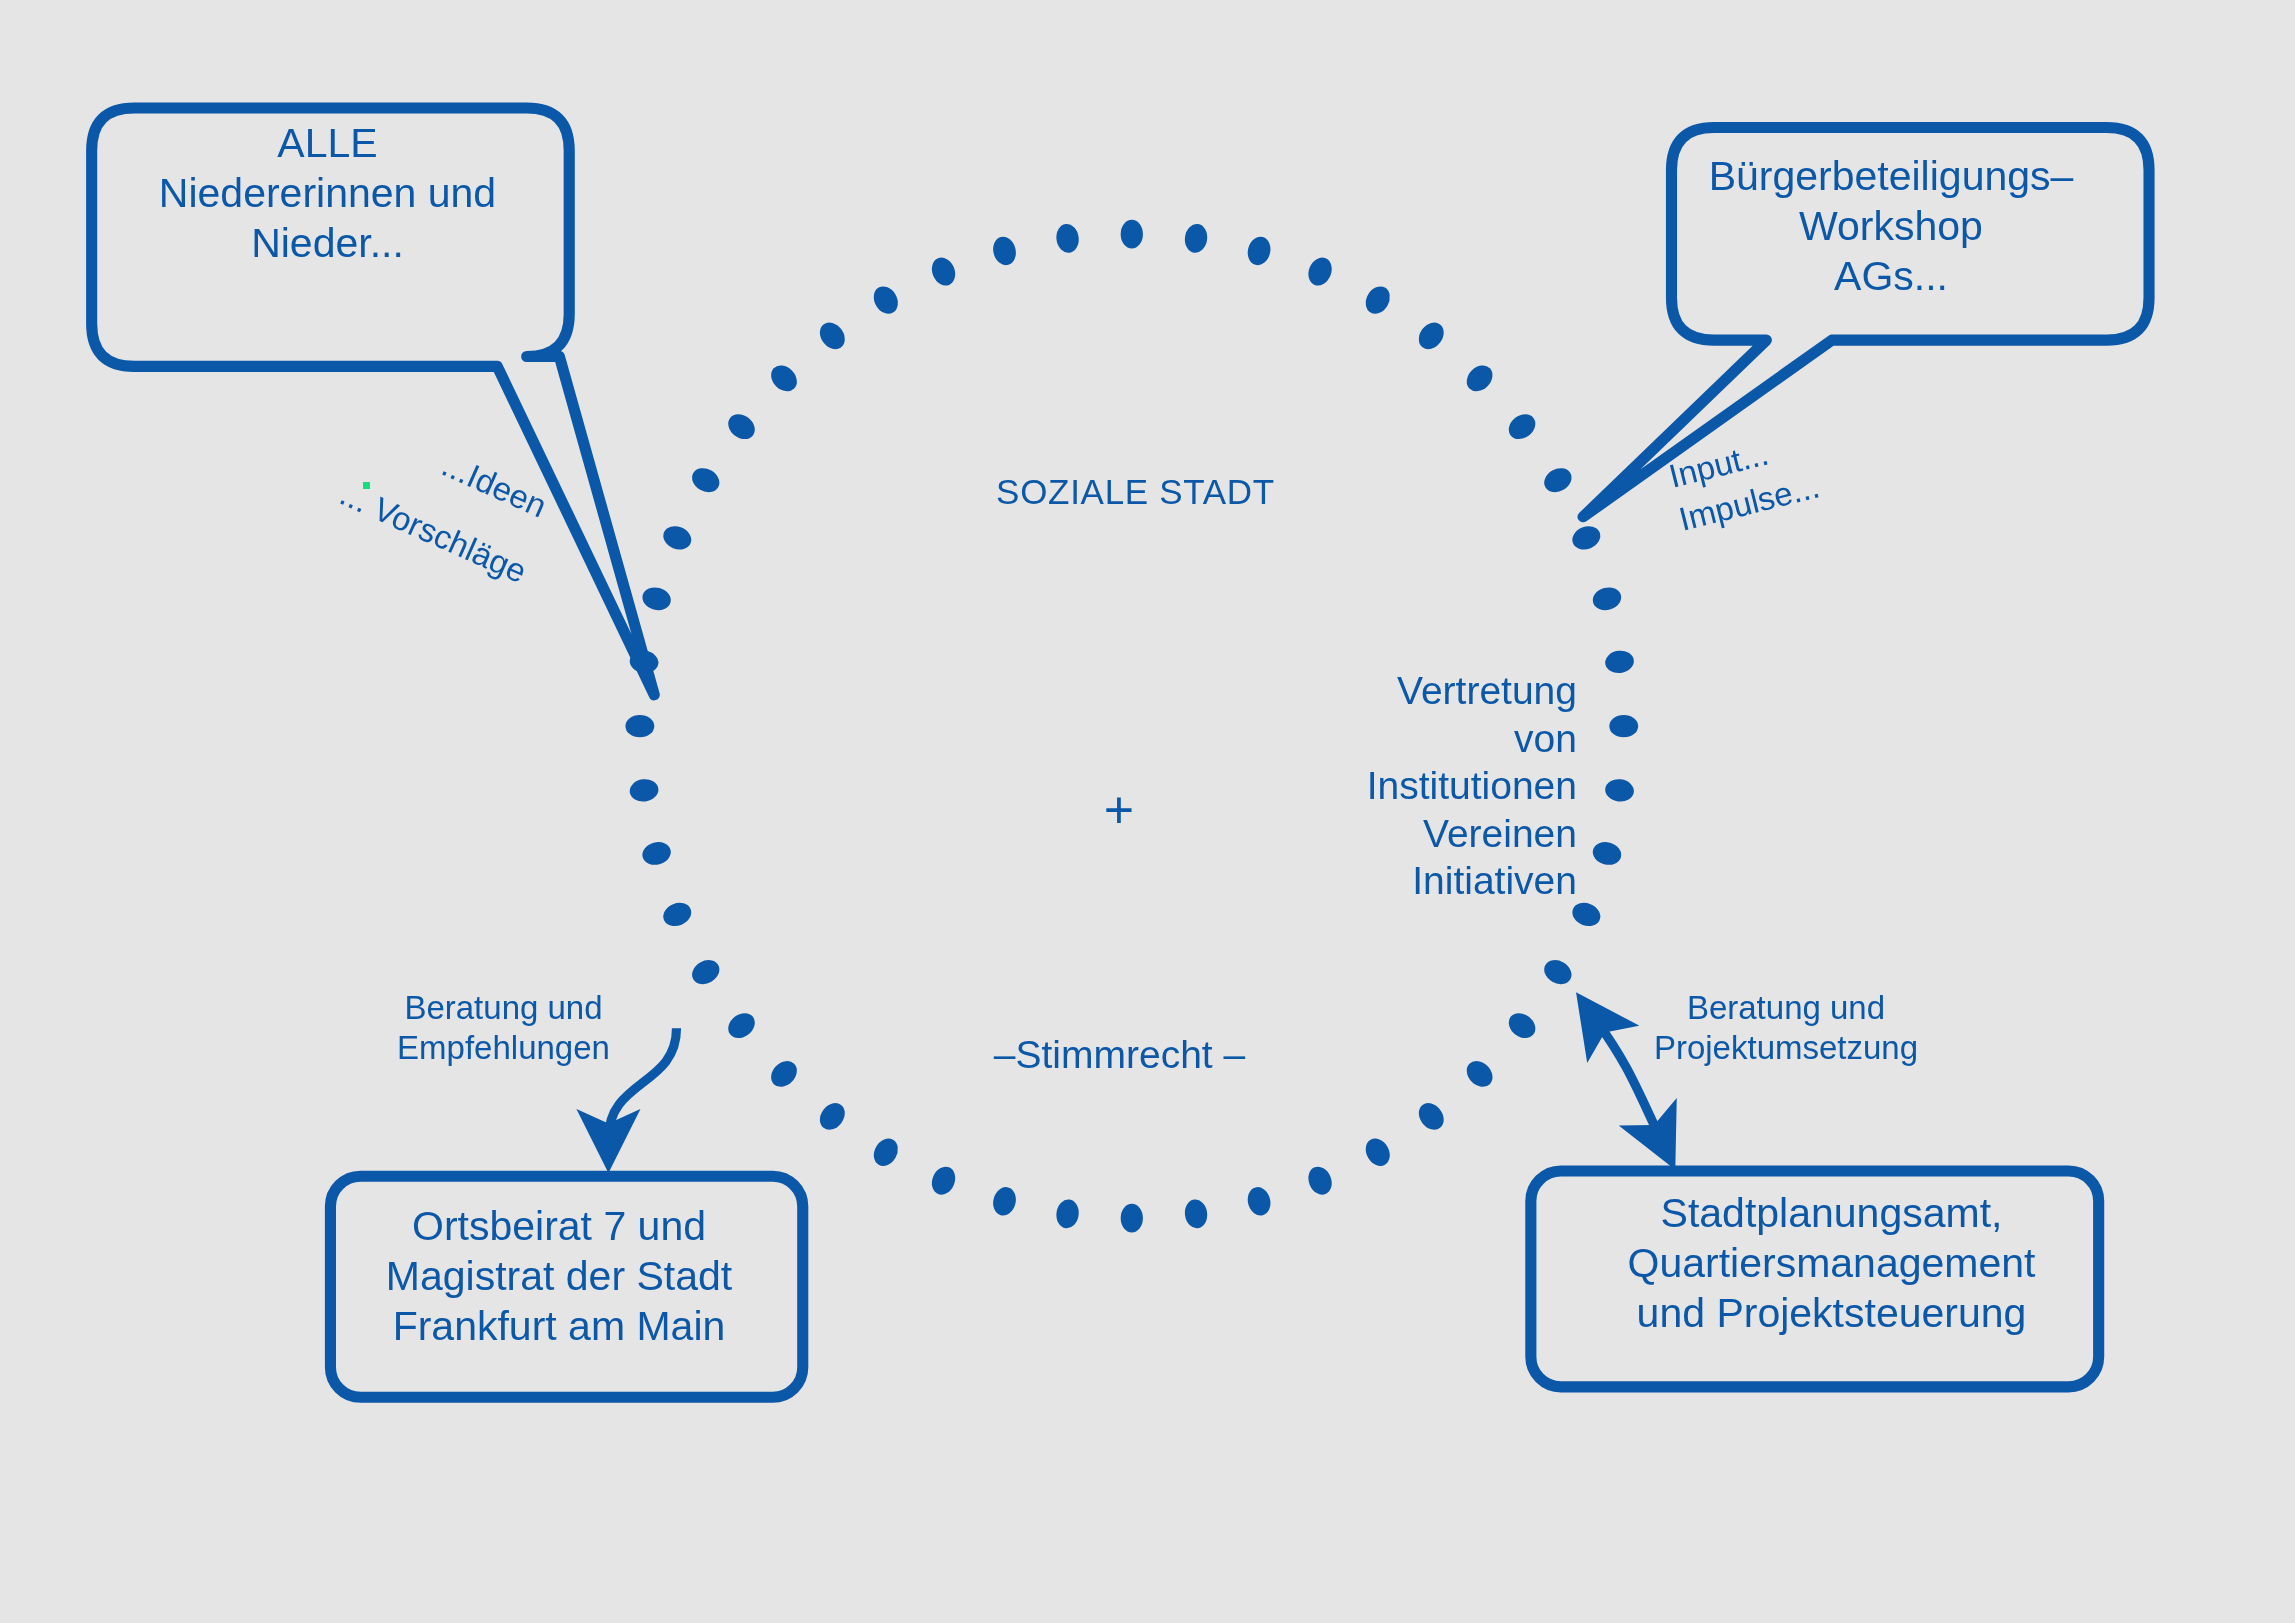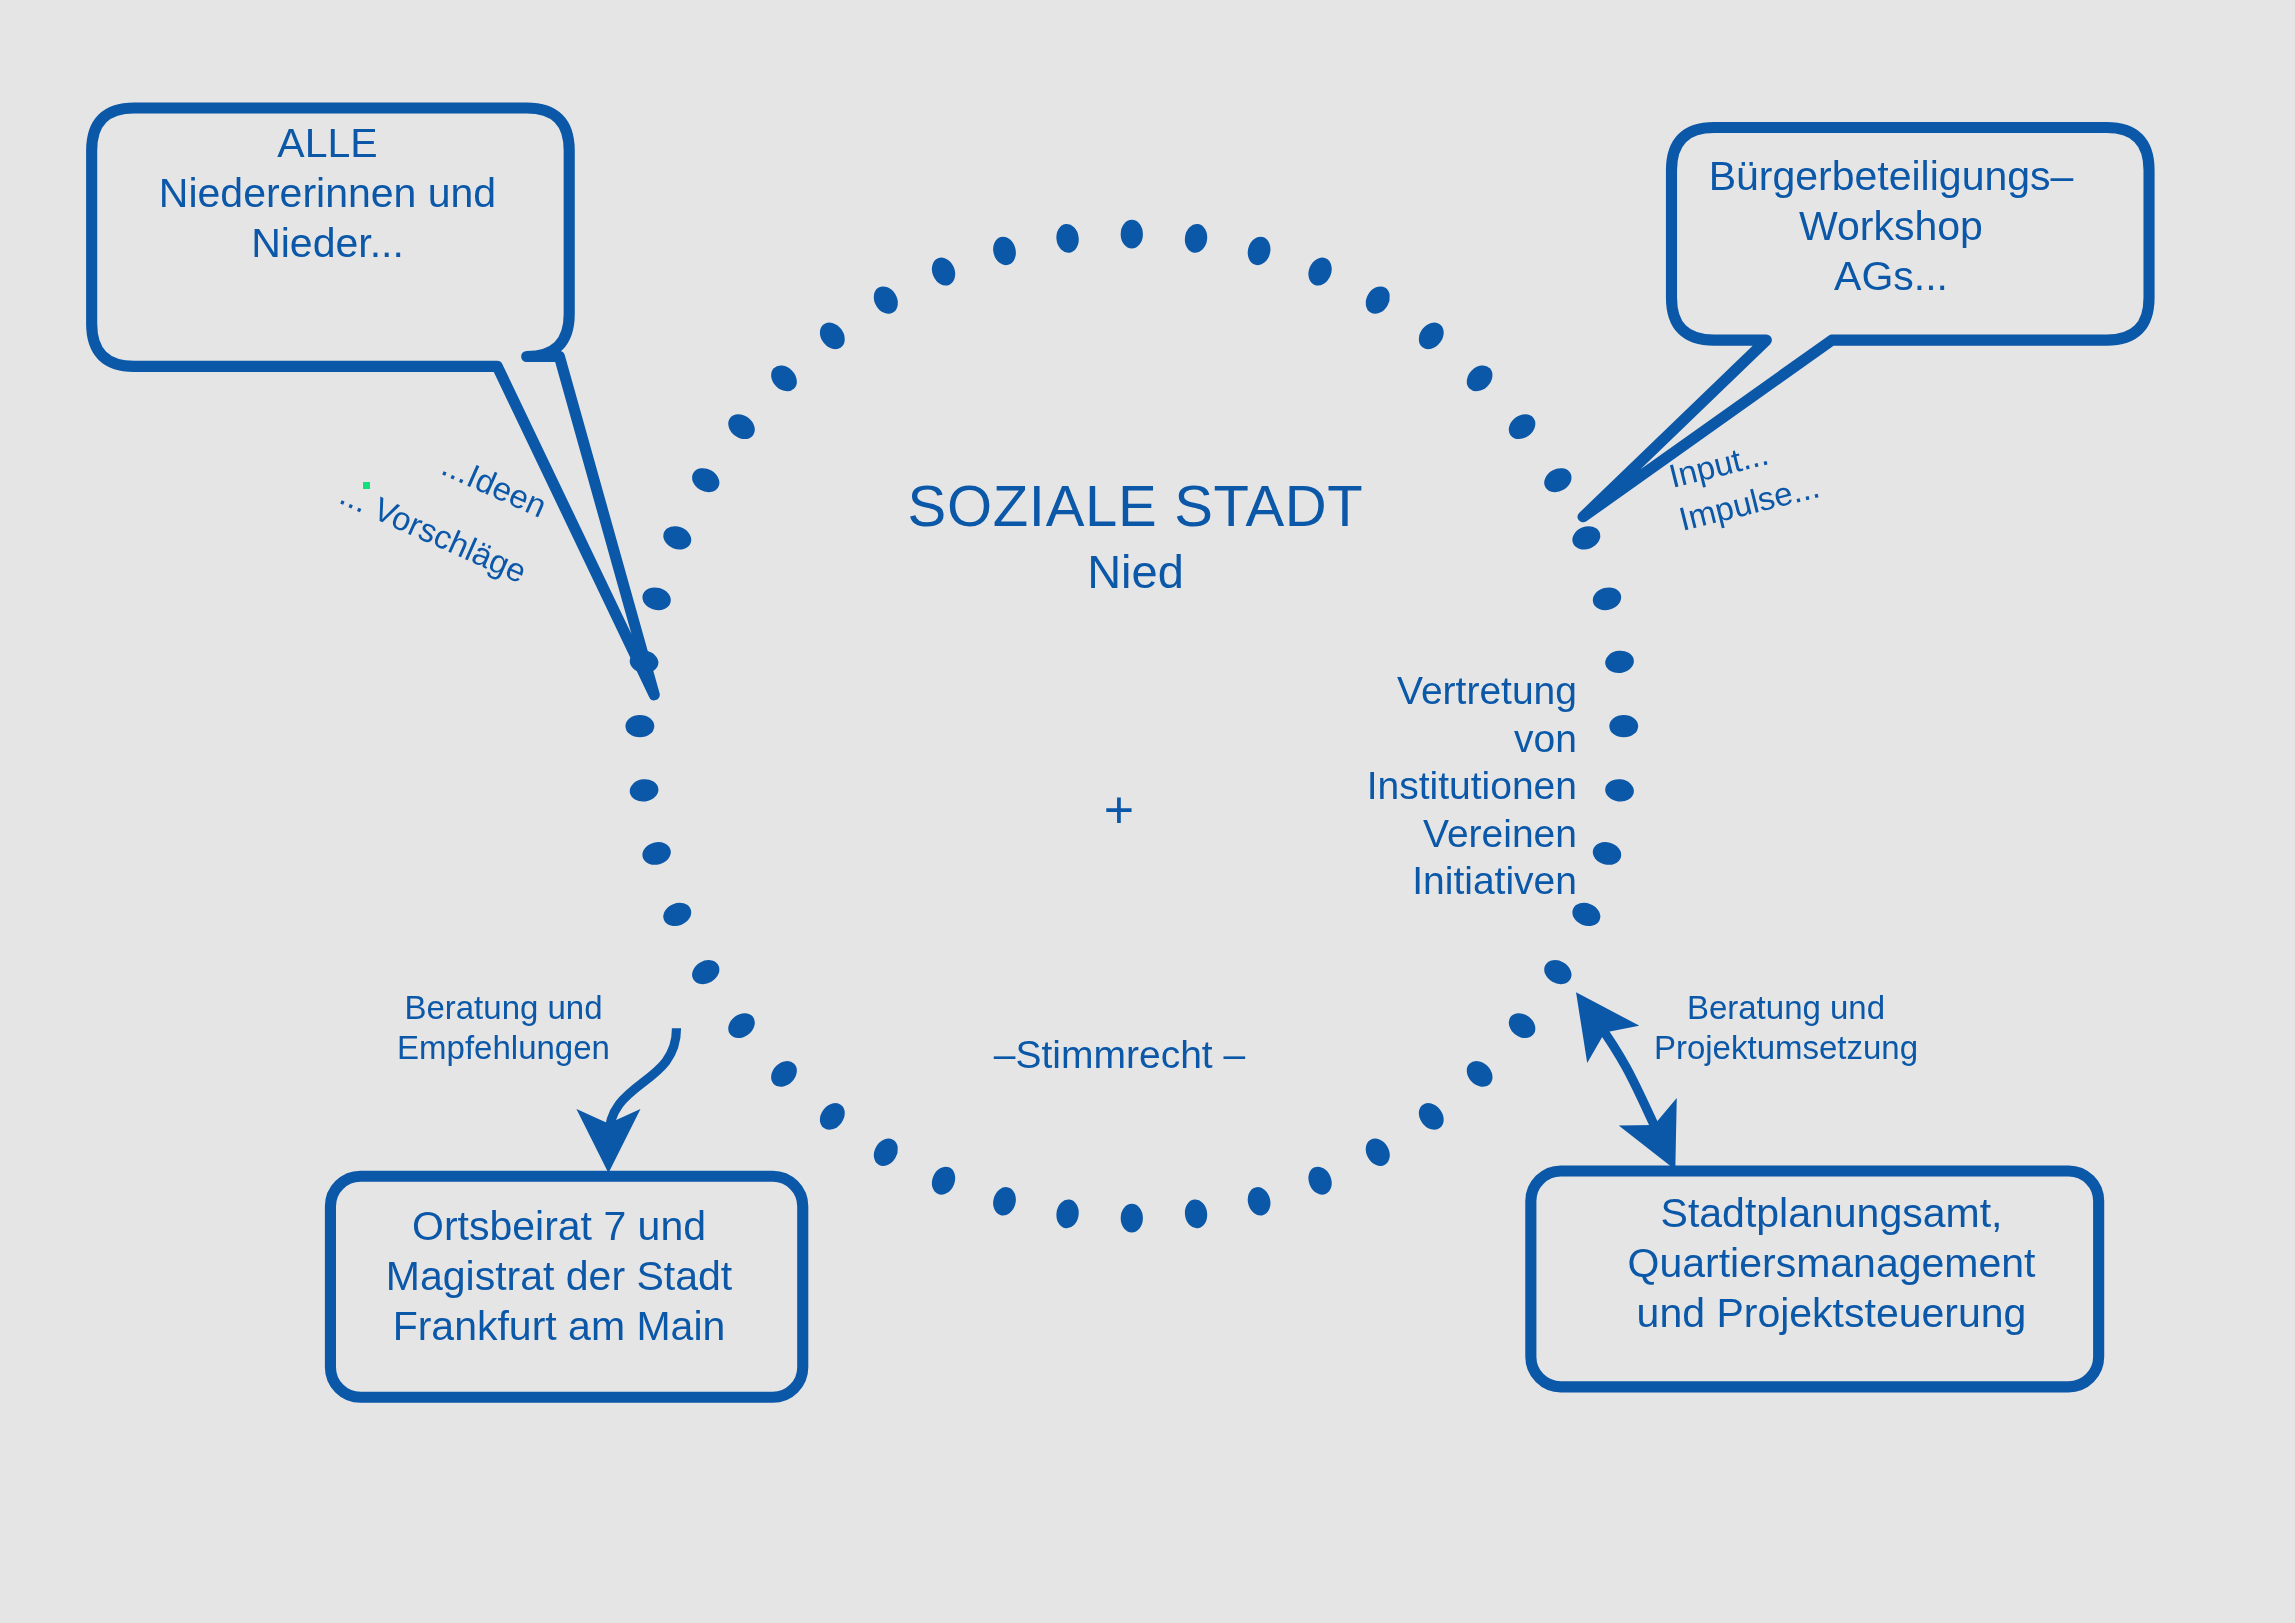--- a/index.html
+++ b/index.html
@@ -31,21 +31,21 @@
     font-size:41px;
   }
 
   
   #center-title{
     left:805px; top:366px; width:661px;
     font-size:68px; font-weight:bold; letter-spacing:-0.7px;
   }
   #center-sub1{
     left:805px; top:471px; width:661px;
-    font-size:58px; letter-spacing:0.7px;
+    font-size:35px; letter-spacing:0.7px;
   }
   #center-sub2{
     left:805px; top:543px; width:661px;
     font-size:47px;
   }
   #col-left{
     left:654px; top:667px; width:406px;
     font-size:39px;
   }
   #col-right{
@@ -193,21 +193,20 @@
 Workshop
 AGs...</div>
 
   <div class="bubble-text" id="bubble-left-text">ALLE
 Niedererinnen und
 Nieder...</div>
 
 
   <div class="center-text" id="center-sub1">SOZIALE STADT</div>
 
-  <div class="center-text" id="center-sub2">Nied</div>
 
 
   <div class="center-text" id="plus-sign">+</div>
 
   <div class="center-text" id="col-right">Vertretung
 von
 Institutionen
 Vereinen
 Initiativen</div>
 

